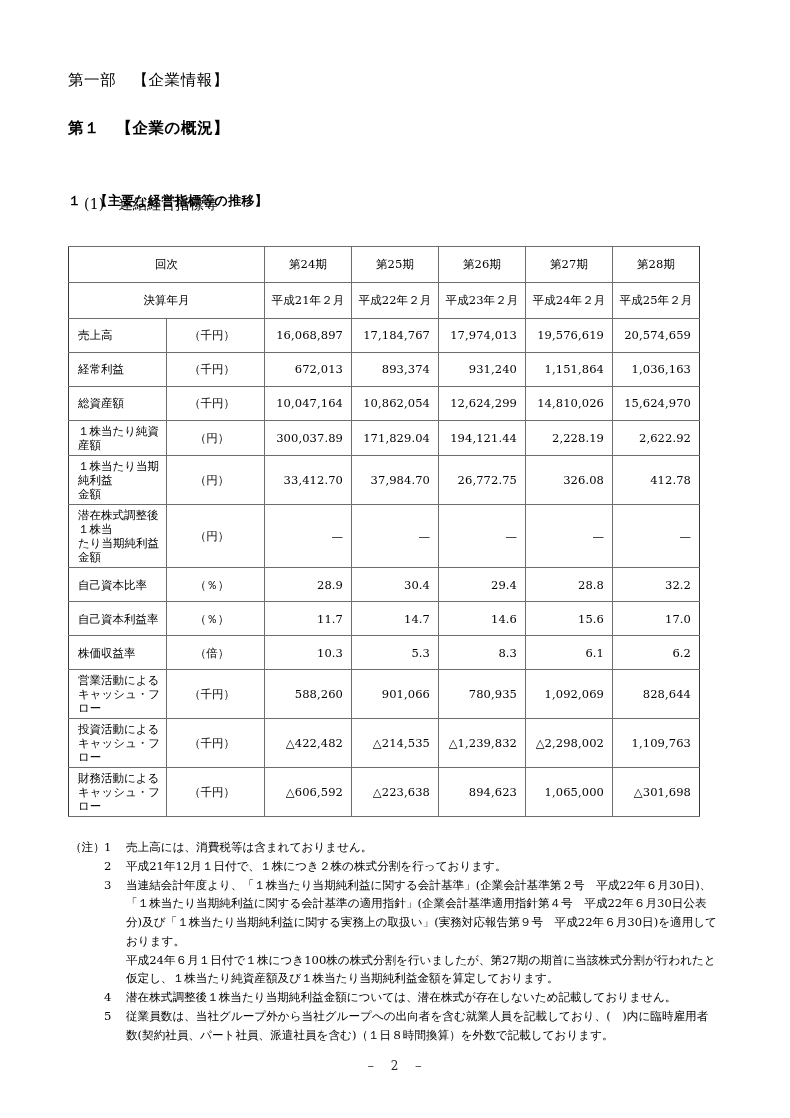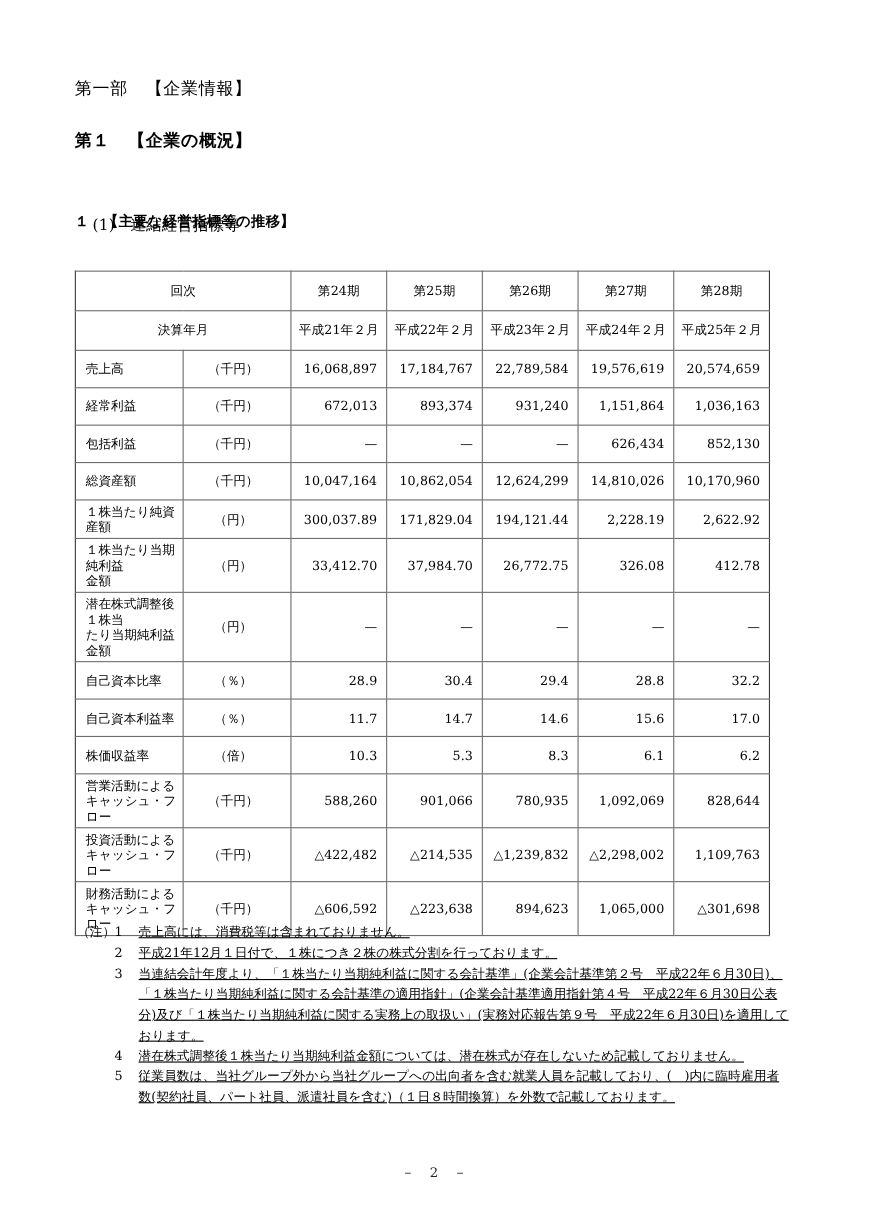--- a/index.html
+++ b/index.html
@@ -132,21 +132,20 @@
   }
   .note-num {
     flex: 0 0 auto;
     width: 22px;
     text-align: left;
     white-space: pre;
   }
   .note-body {
     flex: 1 1 auto;
     text-align: left;
-    text-decoration: underline;
   }
   .note-body p {
     margin: 0;
   }
 
   
   .pagenum {
     position: absolute;
     left: 0;
     top: 1058px;
@@ -184,50 +183,41 @@
             <td class="c-val c-span r-tall">平成22年２月</td>
             <td class="c-val c-span r-tall">平成23年２月</td>
             <td class="c-val c-span r-tall">平成24年２月</td>
             <td class="c-val c-span r-tall outerR">平成25年２月</td>
           </tr>
           <tr>
             <td class="c-label outerL r-tall">売上高</td>
             <td class="c-unit r-tall">（千円）</td>
             <td class="c-val r-tall">16,068,897</td>
             <td class="c-val r-tall">17,184,767</td>
-            <td class="c-val r-tall">22,789,584</td>
+            <td class="c-val r-tall">17,974,013</td>
             <td class="c-val r-tall">19,576,619</td>
             <td class="c-val r-tall outerR">20,574,659</td>
           </tr>
           <tr>
             <td class="c-label outerL r-tall">経常利益</td>
             <td class="c-unit r-tall">（千円）</td>
             <td class="c-val r-tall">672,013</td>
             <td class="c-val r-tall">893,374</td>
             <td class="c-val r-tall">931,240</td>
             <td class="c-val r-tall">1,151,864</td>
             <td class="c-val r-tall outerR">1,036,163</td>
           </tr>
           <tr>
-            <td class="c-label outerL r-tall">包括利益</td>
-            <td class="c-unit r-tall">（千円）</td>
-            <td class="c-val r-tall">—</td>
-            <td class="c-val r-tall">—</td>
-            <td class="c-val r-tall">—</td>
-            <td class="c-val r-tall">626,434</td>
-            <td class="c-val r-tall outerR">852,130</td>
-          </tr>
-          <tr>
             <td class="c-label outerL r-tall">総資産額</td>
             <td class="c-unit r-tall">（千円）</td>
             <td class="c-val r-tall">10,047,164</td>
             <td class="c-val r-tall">10,862,054</td>
             <td class="c-val r-tall">12,624,299</td>
             <td class="c-val r-tall">14,810,026</td>
-            <td class="c-val r-tall outerR">10,170,960</td>
+            <td class="c-val r-tall outerR">15,624,970</td>
           </tr>
           <tr>
             <td class="c-label outerL r-tall">１株当たり純資産額</td>
             <td class="c-unit r-tall">（円）</td>
             <td class="c-val r-tall">300,037.89</td>
             <td class="c-val r-tall">171,829.04</td>
             <td class="c-val r-tall">194,121.44</td>
             <td class="c-val r-tall">2,228.19</td>
             <td class="c-val r-tall outerR">2,622.92</td>
           </tr>
@@ -325,20 +315,21 @@
         <span class="note-num">2</span>
         <span class="note-body">
           <p>平成21年12月１日付で、１株につき２株の株式分割を行っております。</p>
         </span>
       </div>
       <div class="note-row">
         <span class="note-tag"></span>
         <span class="note-num">3</span>
         <span class="note-body">
           <p>当連結会計年度より、「１株当たり当期純利益に関する会計基準」(企業会計基準第２号　平成22年６月30日)、「１株当たり当期純利益に関する会計基準の適用指針」(企業会計基準適用指針第４号　平成22年６月30日公表分)及び「１株当たり当期純利益に関する実務上の取扱い」(実務対応報告第９号　平成22年６月30日)を適用しております。</p>
+          <p>平成24年６月１日付で１株につき100株の株式分割を行いましたが、第27期の期首に当該株式分割が行われたと仮定し、１株当たり純資産額及び１株当たり当期純利益金額を算定しております。</p>
         </span>
       </div>
       <div class="note-row">
         <span class="note-tag"></span>
         <span class="note-num">4</span>
         <span class="note-body">
           <p>潜在株式調整後１株当たり当期純利益金額については、潜在株式が存在しないため記載しておりません。</p>
         </span>
       </div>
       <div class="note-row">

